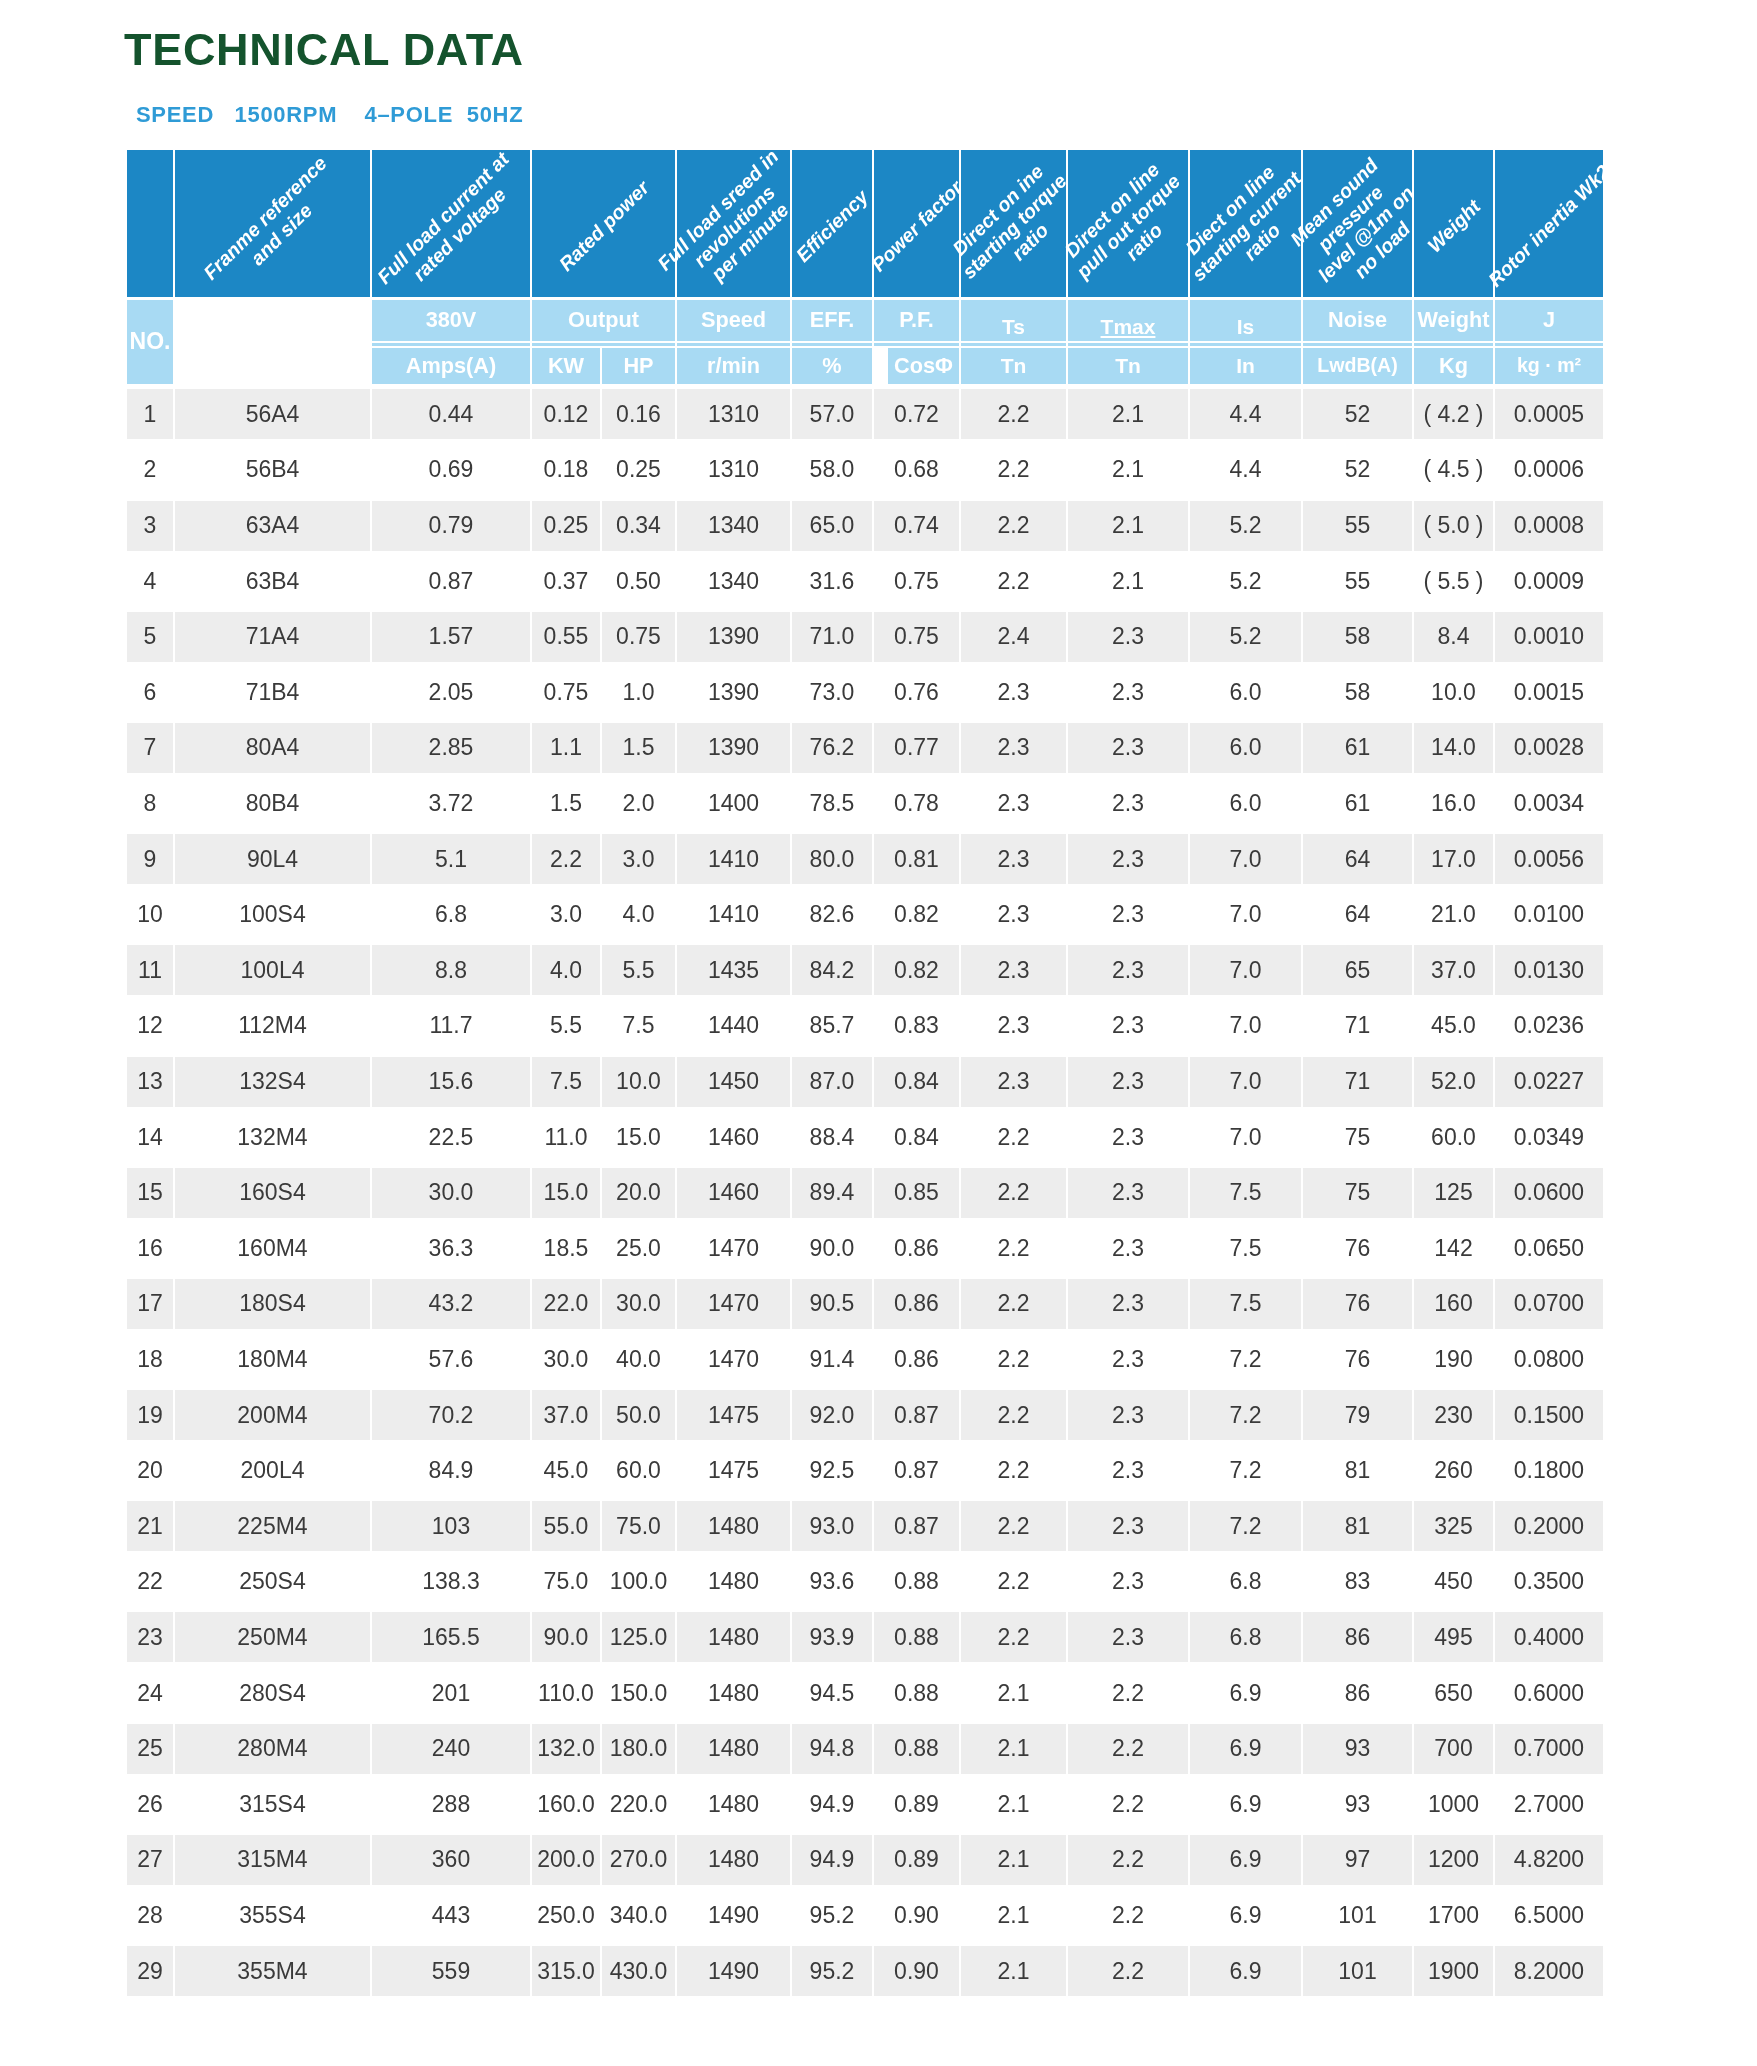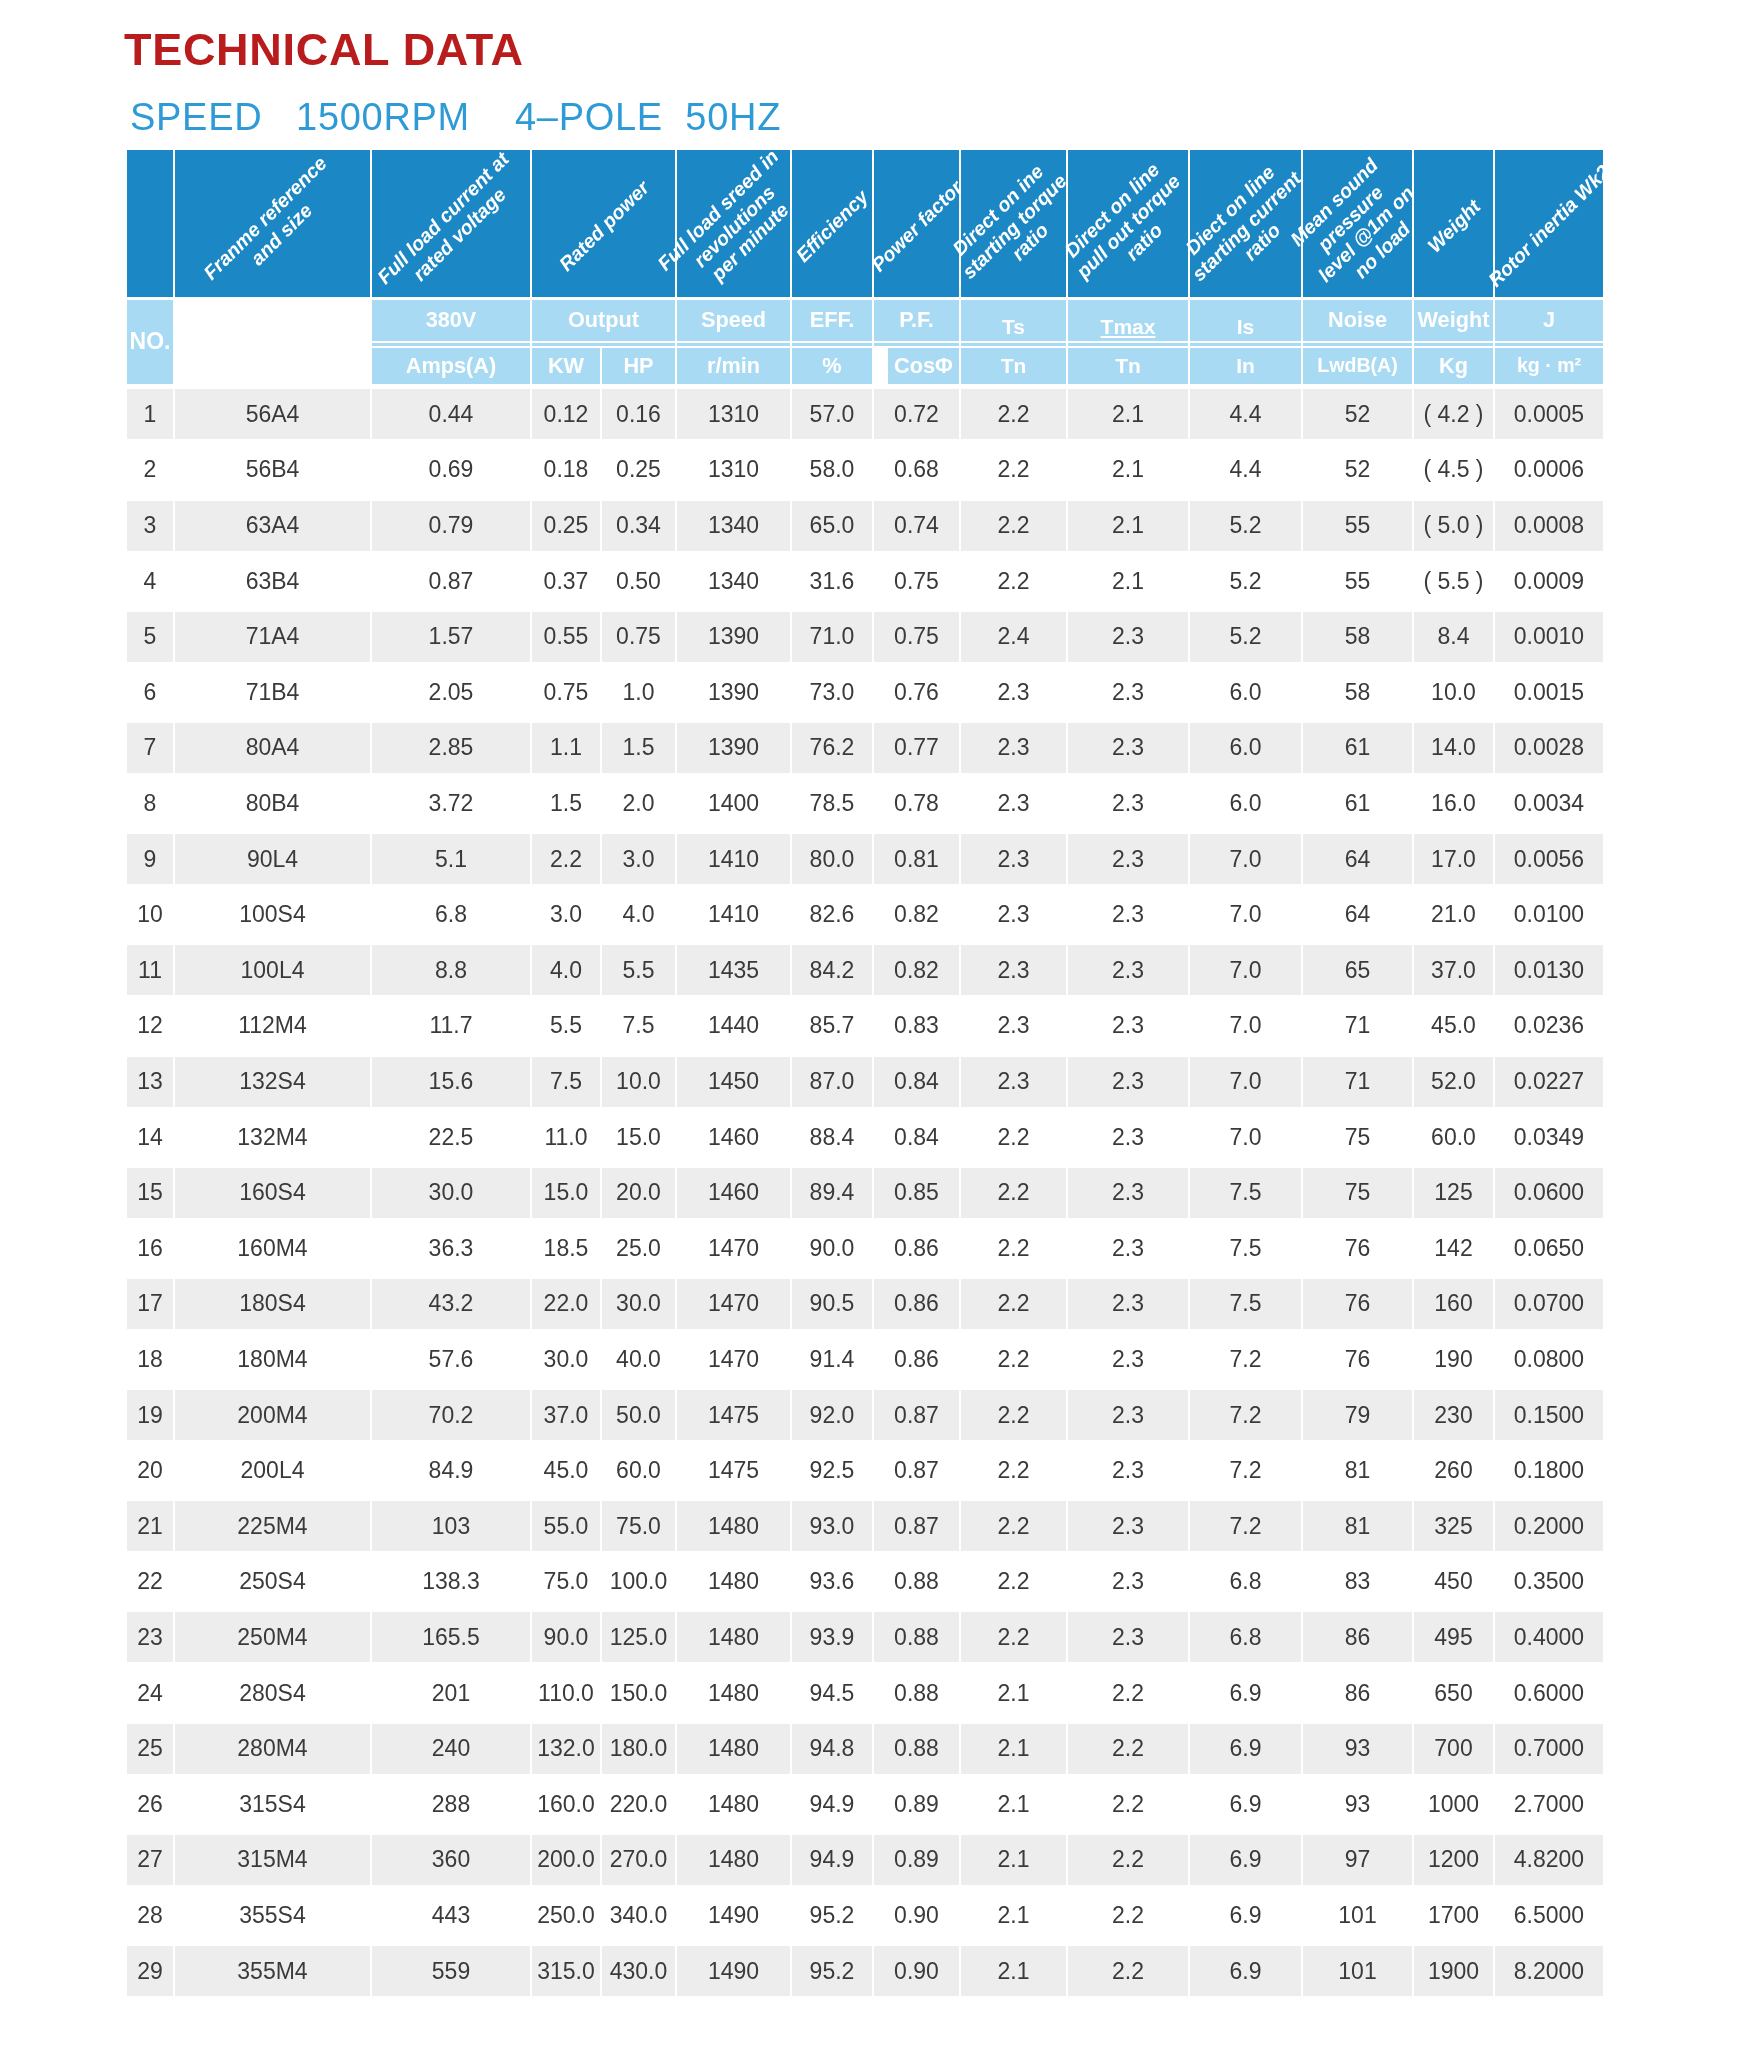--- a/index.html
+++ b/index.html
@@ -2,25 +2,25 @@
 <html style="font-size:11.2px"><head>
 <meta charset="utf-8">
 <style>
   html,body { margin:0; padding:0; }
   body {
     width:1757px; height:2066px; background:#ffffff; position:relative;
     overflow:hidden; font-family:"Liberation Sans", sans-serif;
   }
   .page-title {
     position:absolute; left:124px; top:24px; margin:0;
-    font-size:45px; font-weight:bold; letter-spacing:0.7px; color:#b91c1c;
+    font-size:45px; font-weight:bold; letter-spacing:0.7px; color:#14532d;
   }
   .page-subtitle {
-    position:absolute; left:126px; top:92px; margin:4px;
-    font-size:38px; font-weight:normal; letter-spacing:0.7px; color:#2f9bd6;
+    position:absolute; left:126px; top:92px; margin:10px;
+    font-size:22px; font-weight:bold; letter-spacing:0.7px; color:#2f9bd6;
     white-space:pre;
   }
   .tbl { position:absolute; left:127px; top:150px; width:1476px; }
 
   
   .hdr-rot {
     display:grid; height:147px;
     grid-template-columns:48px 197px 160px 145px 115px 82px 87px 107px 122px 113px 111px 81px 108px;
   }
   .hcell { background:#1c87c5; position:relative; border-right:2.8px solid #fff; }

